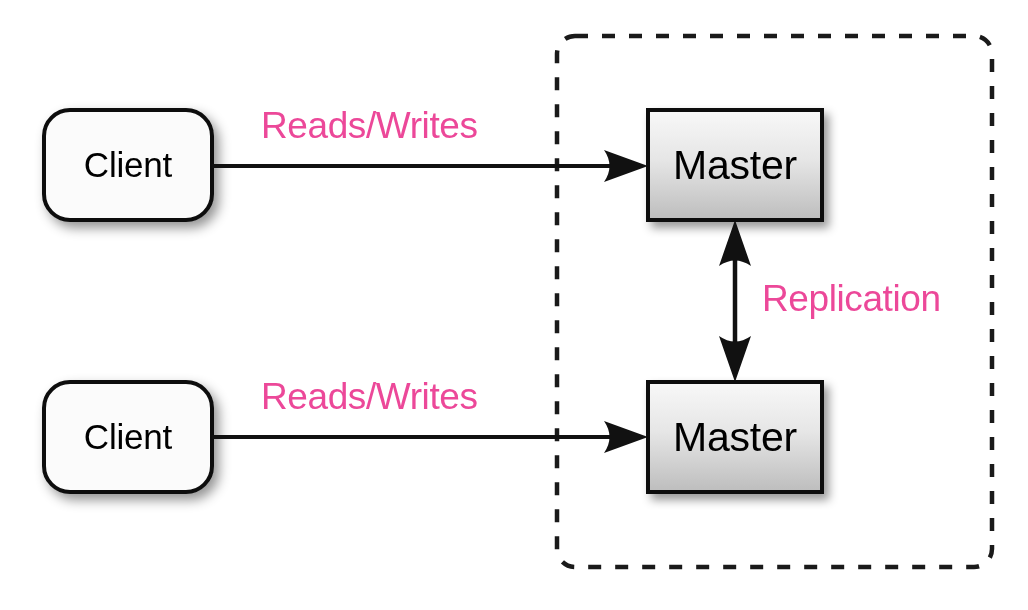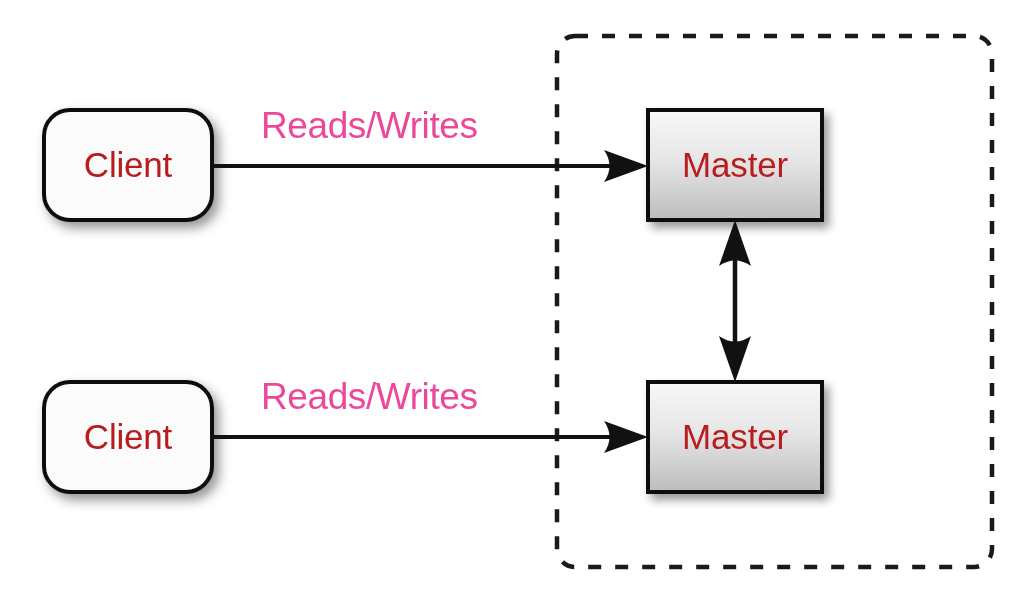--- a/index.html
+++ b/index.html
@@ -22,35 +22,35 @@
     left: 0;
     top: 0;
     width: 1028px;
     height: 610px;
   }
   .node-label {
     position: absolute;
     display: flex;
     align-items: center;
     justify-content: center;
-    color: #b91c1c;
+    color: #000000;
     font-family: "Liberation Sans", sans-serif;
     font-weight: 400;
     white-space: nowrap;
     pointer-events: none;
   }
   .edge-label {
     position: absolute;
     color: #ec4899;
     font-family: "Liberation Sans", sans-serif;
     font-weight: 400;
     white-space: nowrap;
   }
   .client-label { font-size: 35px; letter-spacing: -0.2px; }
-  .master-label { font-size: 35px; letter-spacing: -0.2px; }
+  .master-label { font-size: 41px; letter-spacing: -0.2px; }
   .rw-label { font-size: 37px; letter-spacing: -0.4px; }
   .rep-label { font-size: 37px; letter-spacing: -0.4px; }
 </style>
 </head>
 <body>
 
 <div id="canvas">
 
   <svg viewBox="0 0 1028 610" xmlns="http://www.w3.org/2000/svg">
     <defs>
@@ -103,20 +103,21 @@
       <path d="M 648 437 L 604 421 Q 615 437 604 453 Z" fill="#111111"></path>
     </g>
   </svg>
 
   <div class="node-label client-label" style="left:44px; top:110px; width:168px; height:110px;">Client</div>
 
   <div class="node-label master-label" style="left:648px; top:110px; width:174px; height:110px;">Master</div>
 
   <div class="edge-label rw-label" style="left:261px; top:105px;">Reads/Writes</div>
 
+  <div class="edge-label rep-label" style="left:762px; top:278px;">Replication</div>
 
   <div class="node-label client-label" style="left:44px; top:382px; width:168px; height:110px;">Client</div>
 
   <div class="node-label master-label" style="left:648px; top:382px; width:174px; height:110px;">Master</div>
 
   <div class="edge-label rw-label" style="left:261px; top:376px;">Reads/Writes</div>
 
 </div>
 
 </body></html>

